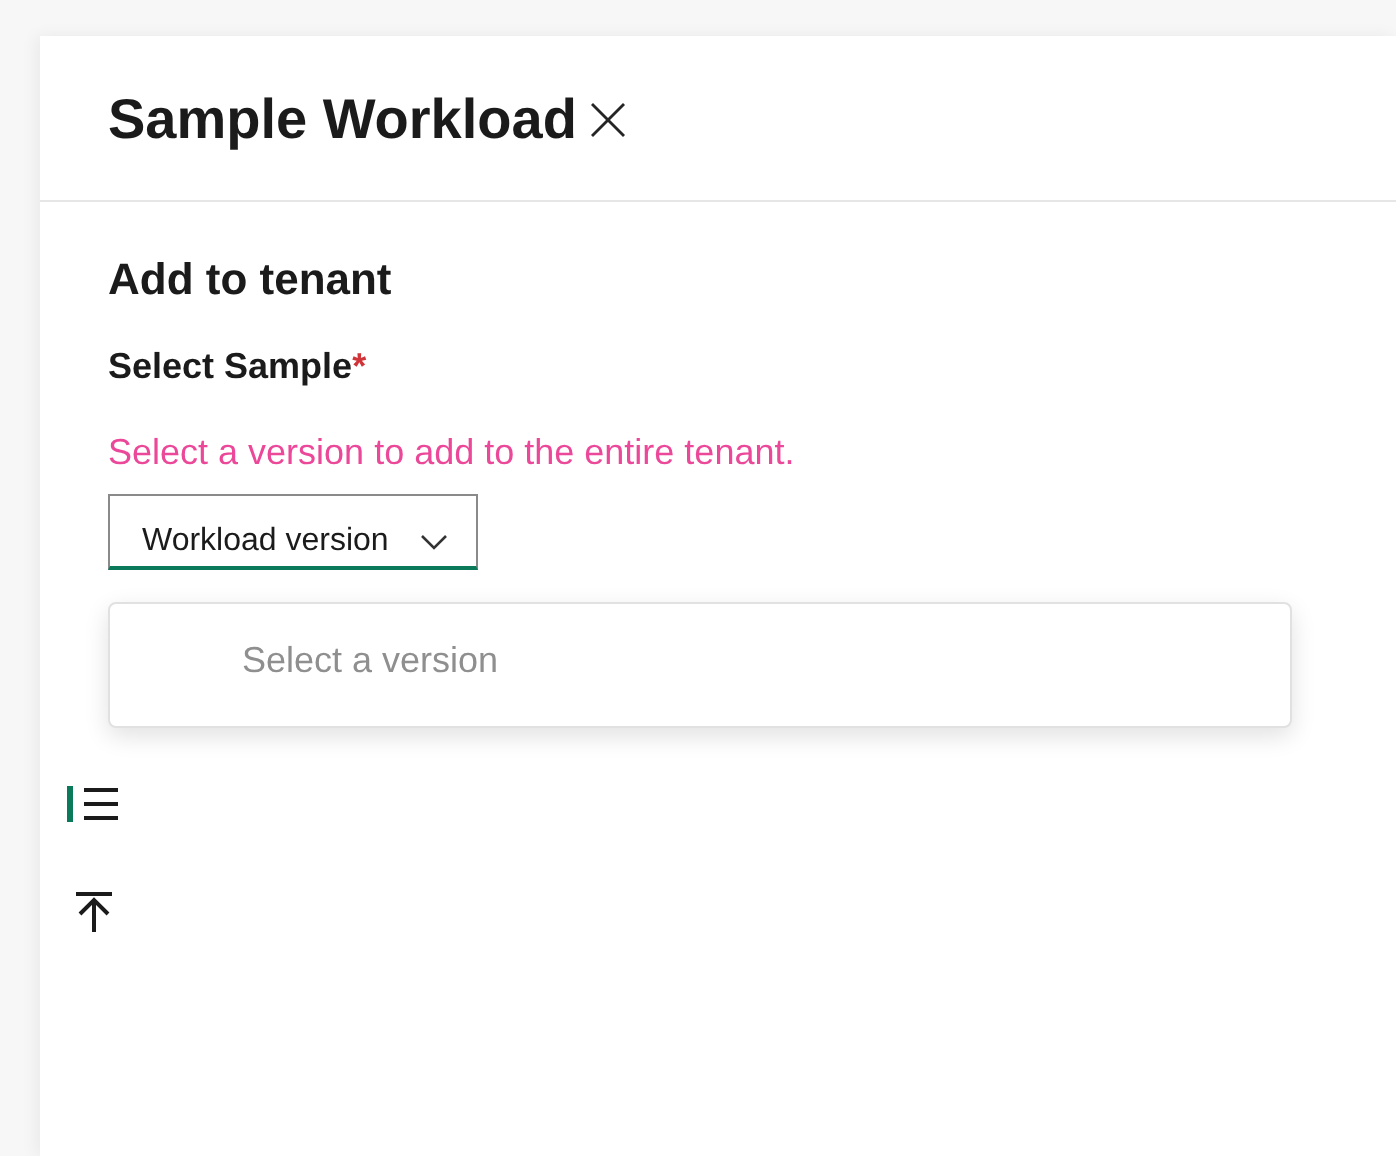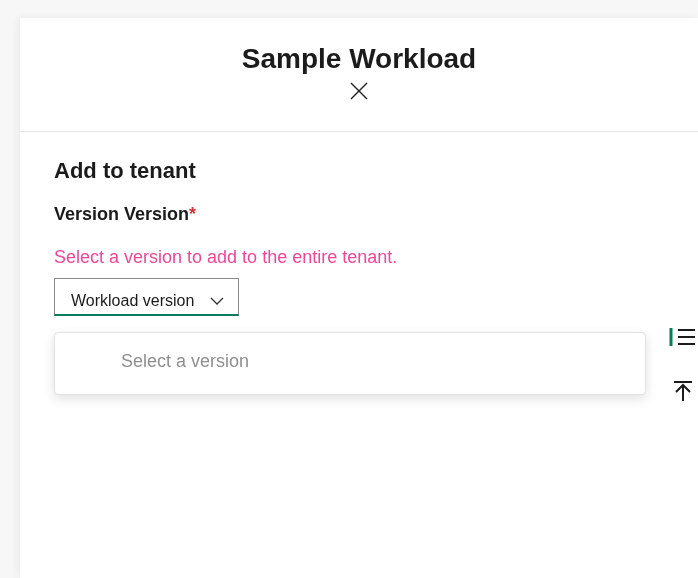--- a/index.html
+++ b/index.html
@@ -31,21 +31,20 @@
     box-sizing: border-box;
   }
 
   
   .panel-header {
     display: flex;
     align-items: center;
     justify-content: flex-start;
     padding: 26px 34px 24px 34px;
     border-bottom: 1px solid #e6e6e6;
-    flex-direction: column;
   }
   .panel-title {
     font-size: 28px;
     font-weight: 700;
     line-height: 1.1;
     margin: 0;
   }
   .close-btn {
     width: 32px;
     height: 32px;
@@ -53,22 +52,22 @@
     align-items: center;
     justify-content: center;
     cursor: pointer;
     color: #252525;
   }
   .close-btn svg { display: block; }
 
   
   .panel-body-wrap {
     display: flex;
-    flex-direction: row;
-    align-items: flex-end;
+    flex-direction: column;
+    align-items: flex-start;
   }
   .panel-body {
     flex: 1 1 auto;
     padding: 26px 10px 10px 34px;
     box-sizing: border-box;
   }
   .side-tools {
     width: 54px;
     flex: 0 0 54px;
     padding-top: 14px;
@@ -179,21 +178,21 @@
         </span>
       </div>
     </div>
 
     <div class="panel-body-wrap">
       <div class="panel-body">
 
         <h2 class="section-title">Add to tenant</h2>
 
         <div class="field-label">
-          <span>Version Version</span><span class="req-star">*</span>
+          <span>Select Sample</span><span class="req-star">*</span>
         </div>
 
         <p class="help-text">Select a version to add to the entire tenant.</p>
 
         <div class="dropdown-btn">
           <span>Workload version</span>
           <span class="chev">
             <svg width="18" height="18" viewBox="0 0 18 18">
               <polyline points="3,6 9,12 15,6" fill="none" stroke="currentColor" stroke-width="1.3"></polyline>
             </svg>

